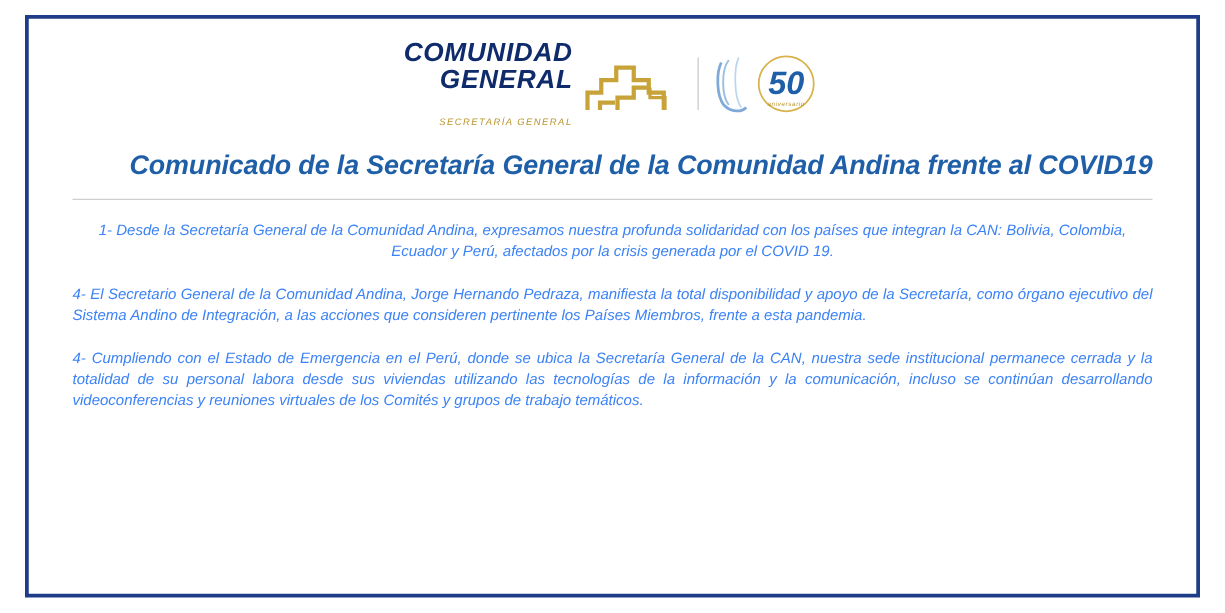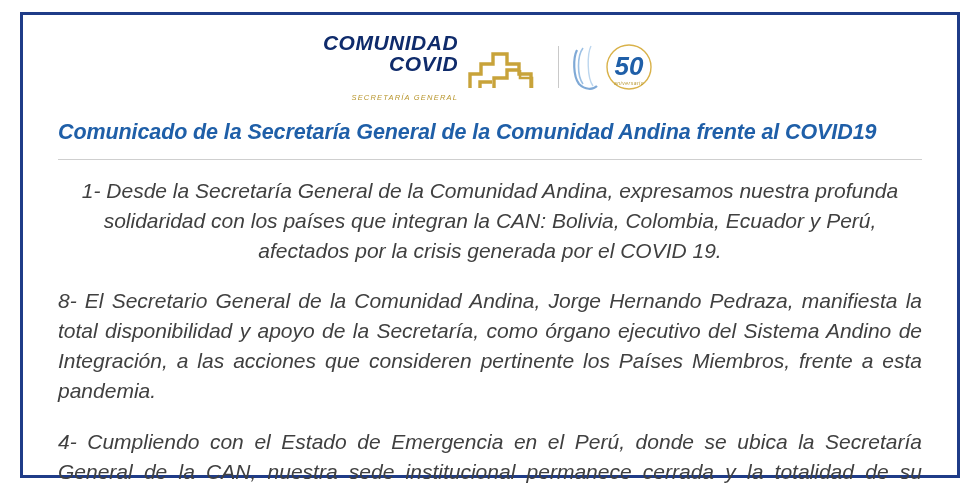--- a/index.html
+++ b/index.html
@@ -86,40 +86,40 @@
   .logo-50 {
     width: 86px;
     height: 50px;
     flex: 0 0 auto;
     text-align: right;
   }
 
   
   .doc-title {
     margin-top: 22px;
-    text-align: left;
+    text-align: right;
     font-size: 21.5px;
     font-weight: bold;
     color: #1f5fa8;
     letter-spacing: -0.1px;
   }
 
   .rule {
     margin: 14px auto 0 auto;
     width: 100%;
     height: 1px;
     background: #cfcfcf;
   }
 
   
   .para {
     margin-top: 17px;
-    font-size: 21px;
+    font-size: 12px;
     line-height: 1.42;
-    color: #404040;
+    color: #3b82f6;
     text-align: justify;
     text-justify: inter-word;
   }
   .para:first-of-type {
     margin-top: 16px;
   }
   .para.centered {
     text-align: center;
   }
 </style>
@@ -127,21 +127,21 @@
 <body>
 
 <div class="page">
   <div class="frame"></div>
 
   <div class="content">
 
     <div class="logo-row">
       <div class="logo-text">
         <span class="l1">COMUNIDAD</span>
-        <span class="l2">COVID</span>
+        <span class="l2">GENERAL</span>
         <span class="l3">SECRETARÍA GENERAL</span>
       </div>
 
       <span class="logo-mark">
         <svg width="78" height="46" viewBox="0 0 78 46" xmlns="http://www.w3.org/2000/svg">
           <g fill="none" stroke="#c8a33a" stroke-width="3.4">
             <path d="M2 44 L2 30 L13 30 L13 20 L25 20 L25 10 L39 10 L39 20 L51 20 L51 30 L63 30 L63 44"></path>
             <path d="M26 44 L26 34 L39 34 L39 26 L52 26"></path>
             <path d="M12 44 L12 38 L24 38"></path>
           </g>
@@ -165,17 +165,17 @@
           </g>
         </svg>
       </span>
     </div>
 
     <div class="doc-title">Comunicado de la Secretaría General de la Comunidad Andina frente al COVID19</div>
 
     <div class="rule"></div>
 
     <p class="para centered">1- Desde la Secretaría General de la Comunidad Andina, expresamos nuestra profunda solidaridad con los países que integran la CAN: Bolivia, Colombia, Ecuador y Perú, afectados por la crisis generada por el COVID 19.</p>
-    <p class="para">8- El Secretario General de la Comunidad Andina, Jorge Hernando Pedraza, manifiesta la total disponibilidad y apoyo de la Secretaría, como órgano ejecutivo del Sistema Andino de Integración, a las acciones que consideren pertinente los Países Miembros, frente a esta pandemia.</p>
+    <p class="para">4- El Secretario General de la Comunidad Andina, Jorge Hernando Pedraza, manifiesta la total disponibilidad y apoyo de la Secretaría, como órgano ejecutivo del Sistema Andino de Integración, a las acciones que consideren pertinente los Países Miembros, frente a esta pandemia.</p>
     <p class="para">4- Cumpliendo con el Estado de Emergencia en el Perú, donde se ubica la Secretaría General de la CAN, nuestra sede institucional permanece cerrada y la totalidad de su personal labora desde sus viviendas utilizando las tecnologías de la información y la comunicación, incluso se continúan desarrollando videoconferencias y reuniones virtuales de los Comités y grupos de trabajo temáticos.</p>
 
   </div>
 </div>
 
 </body></html>

